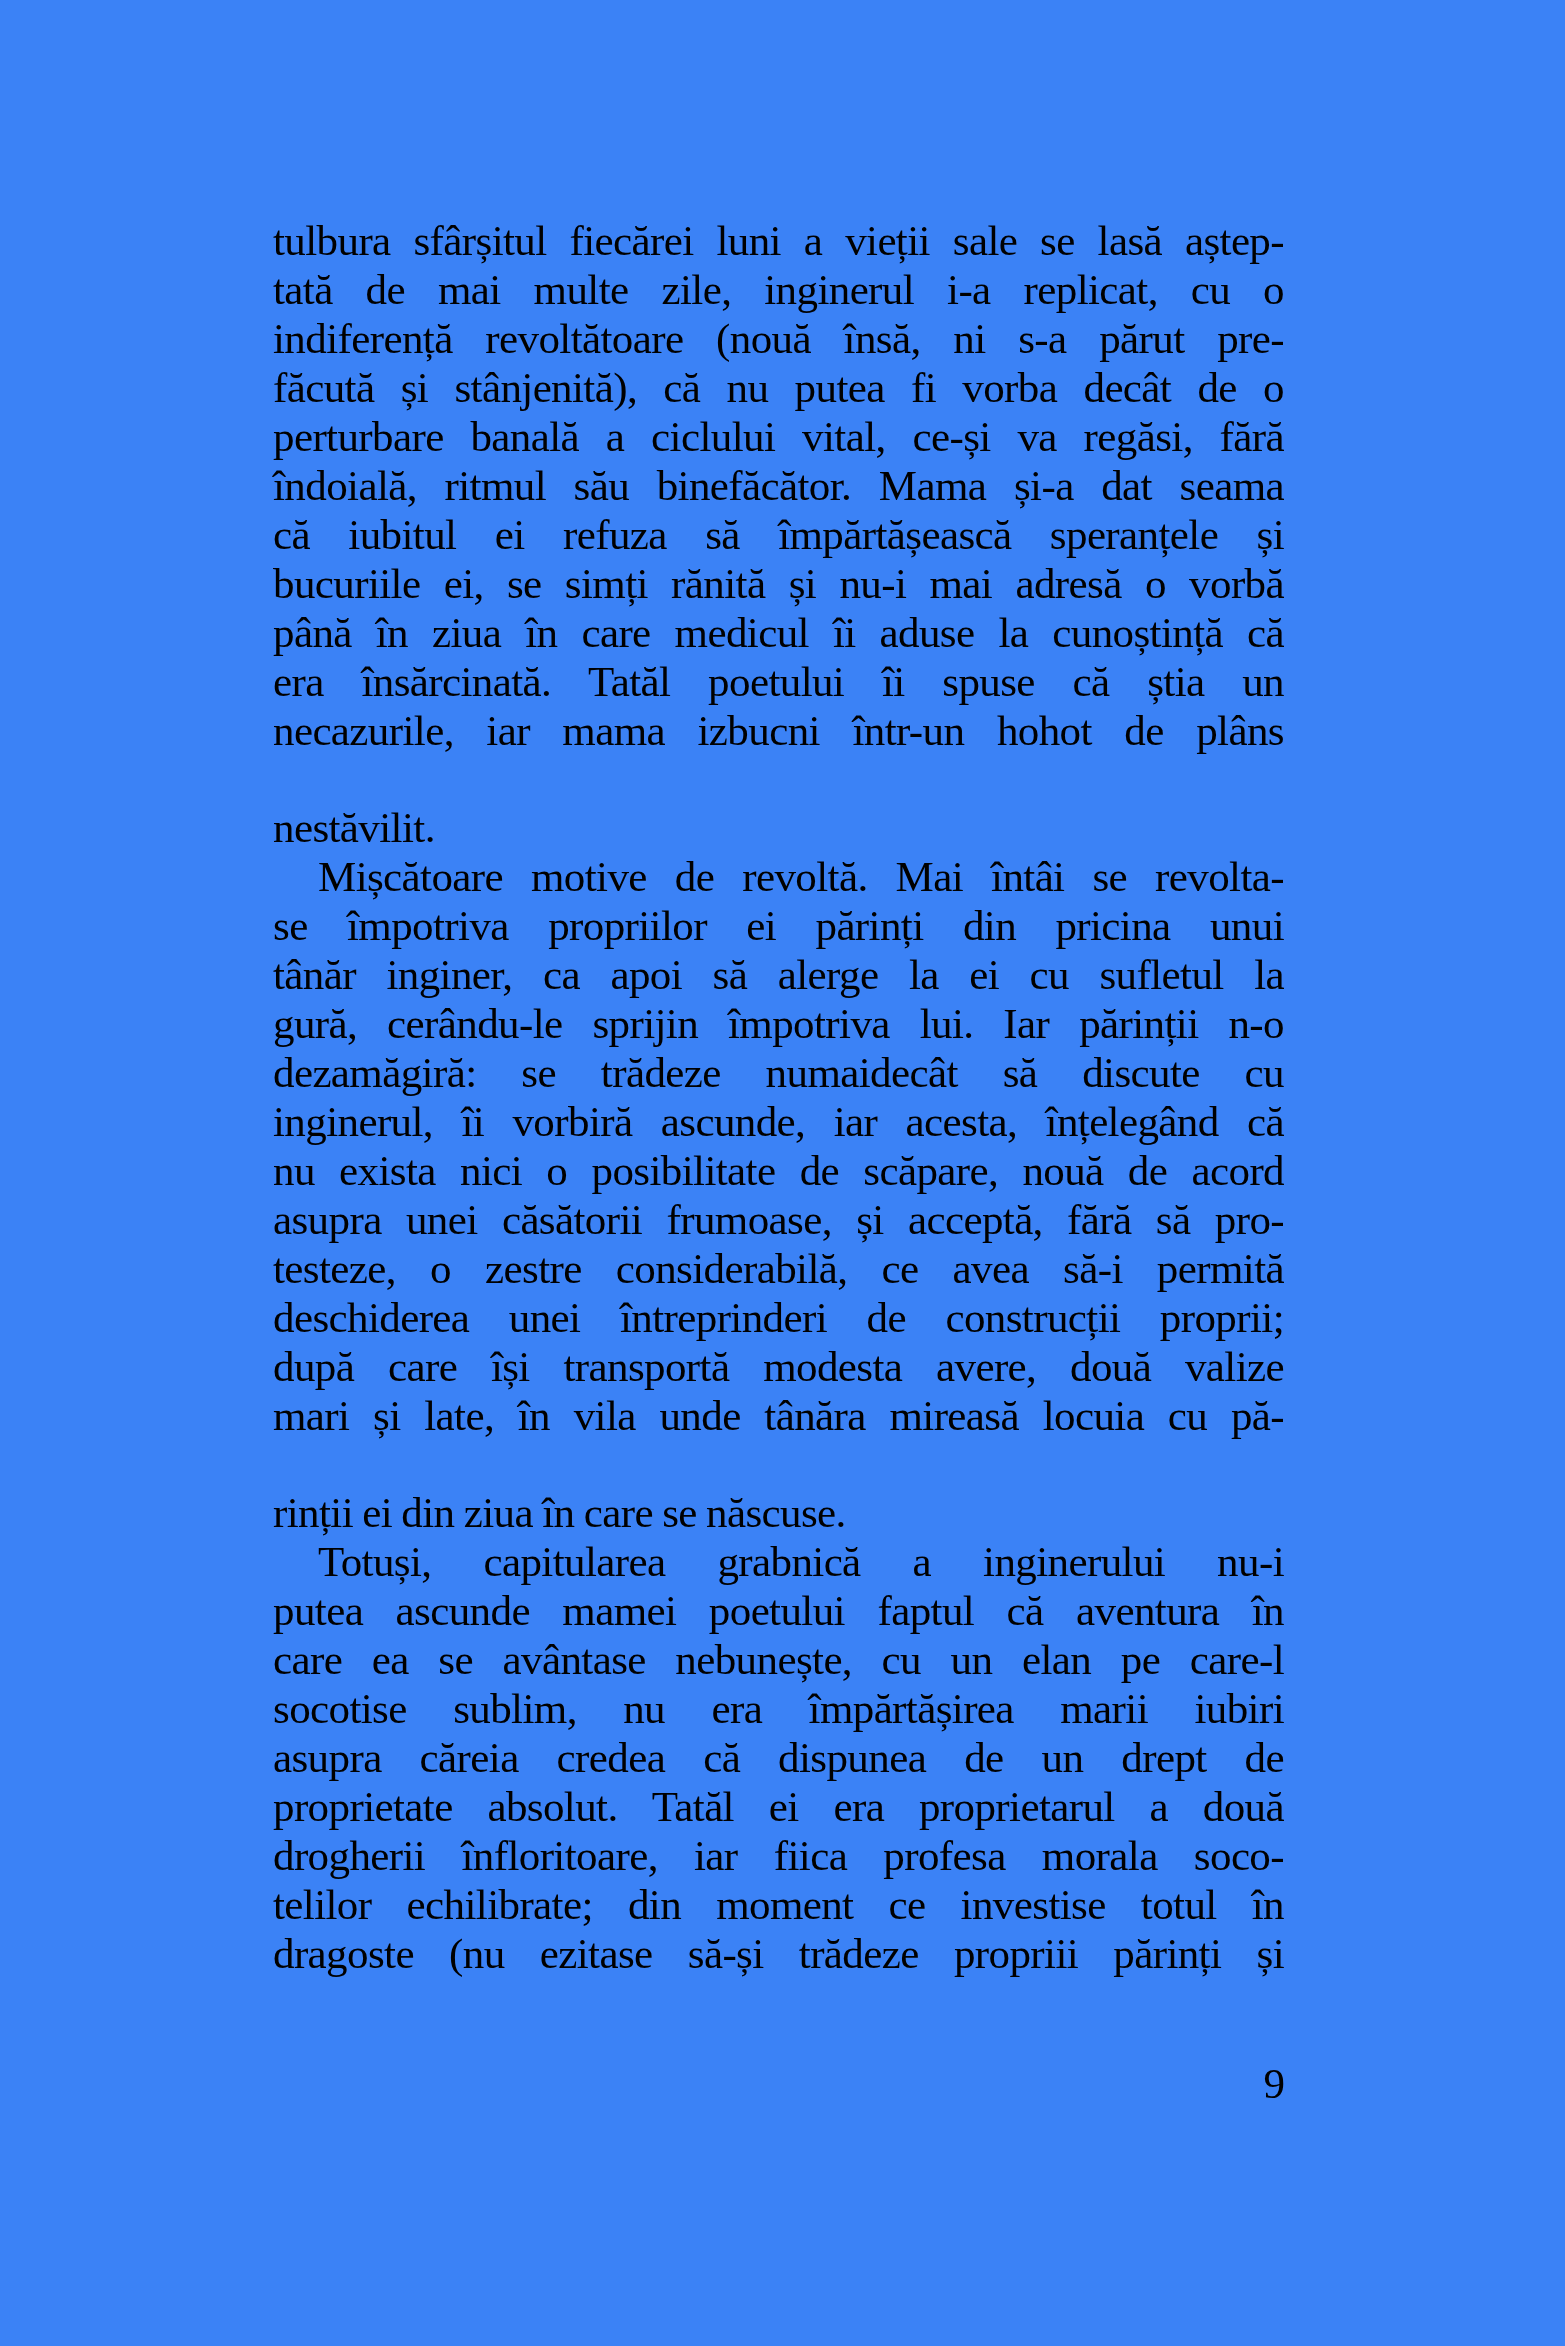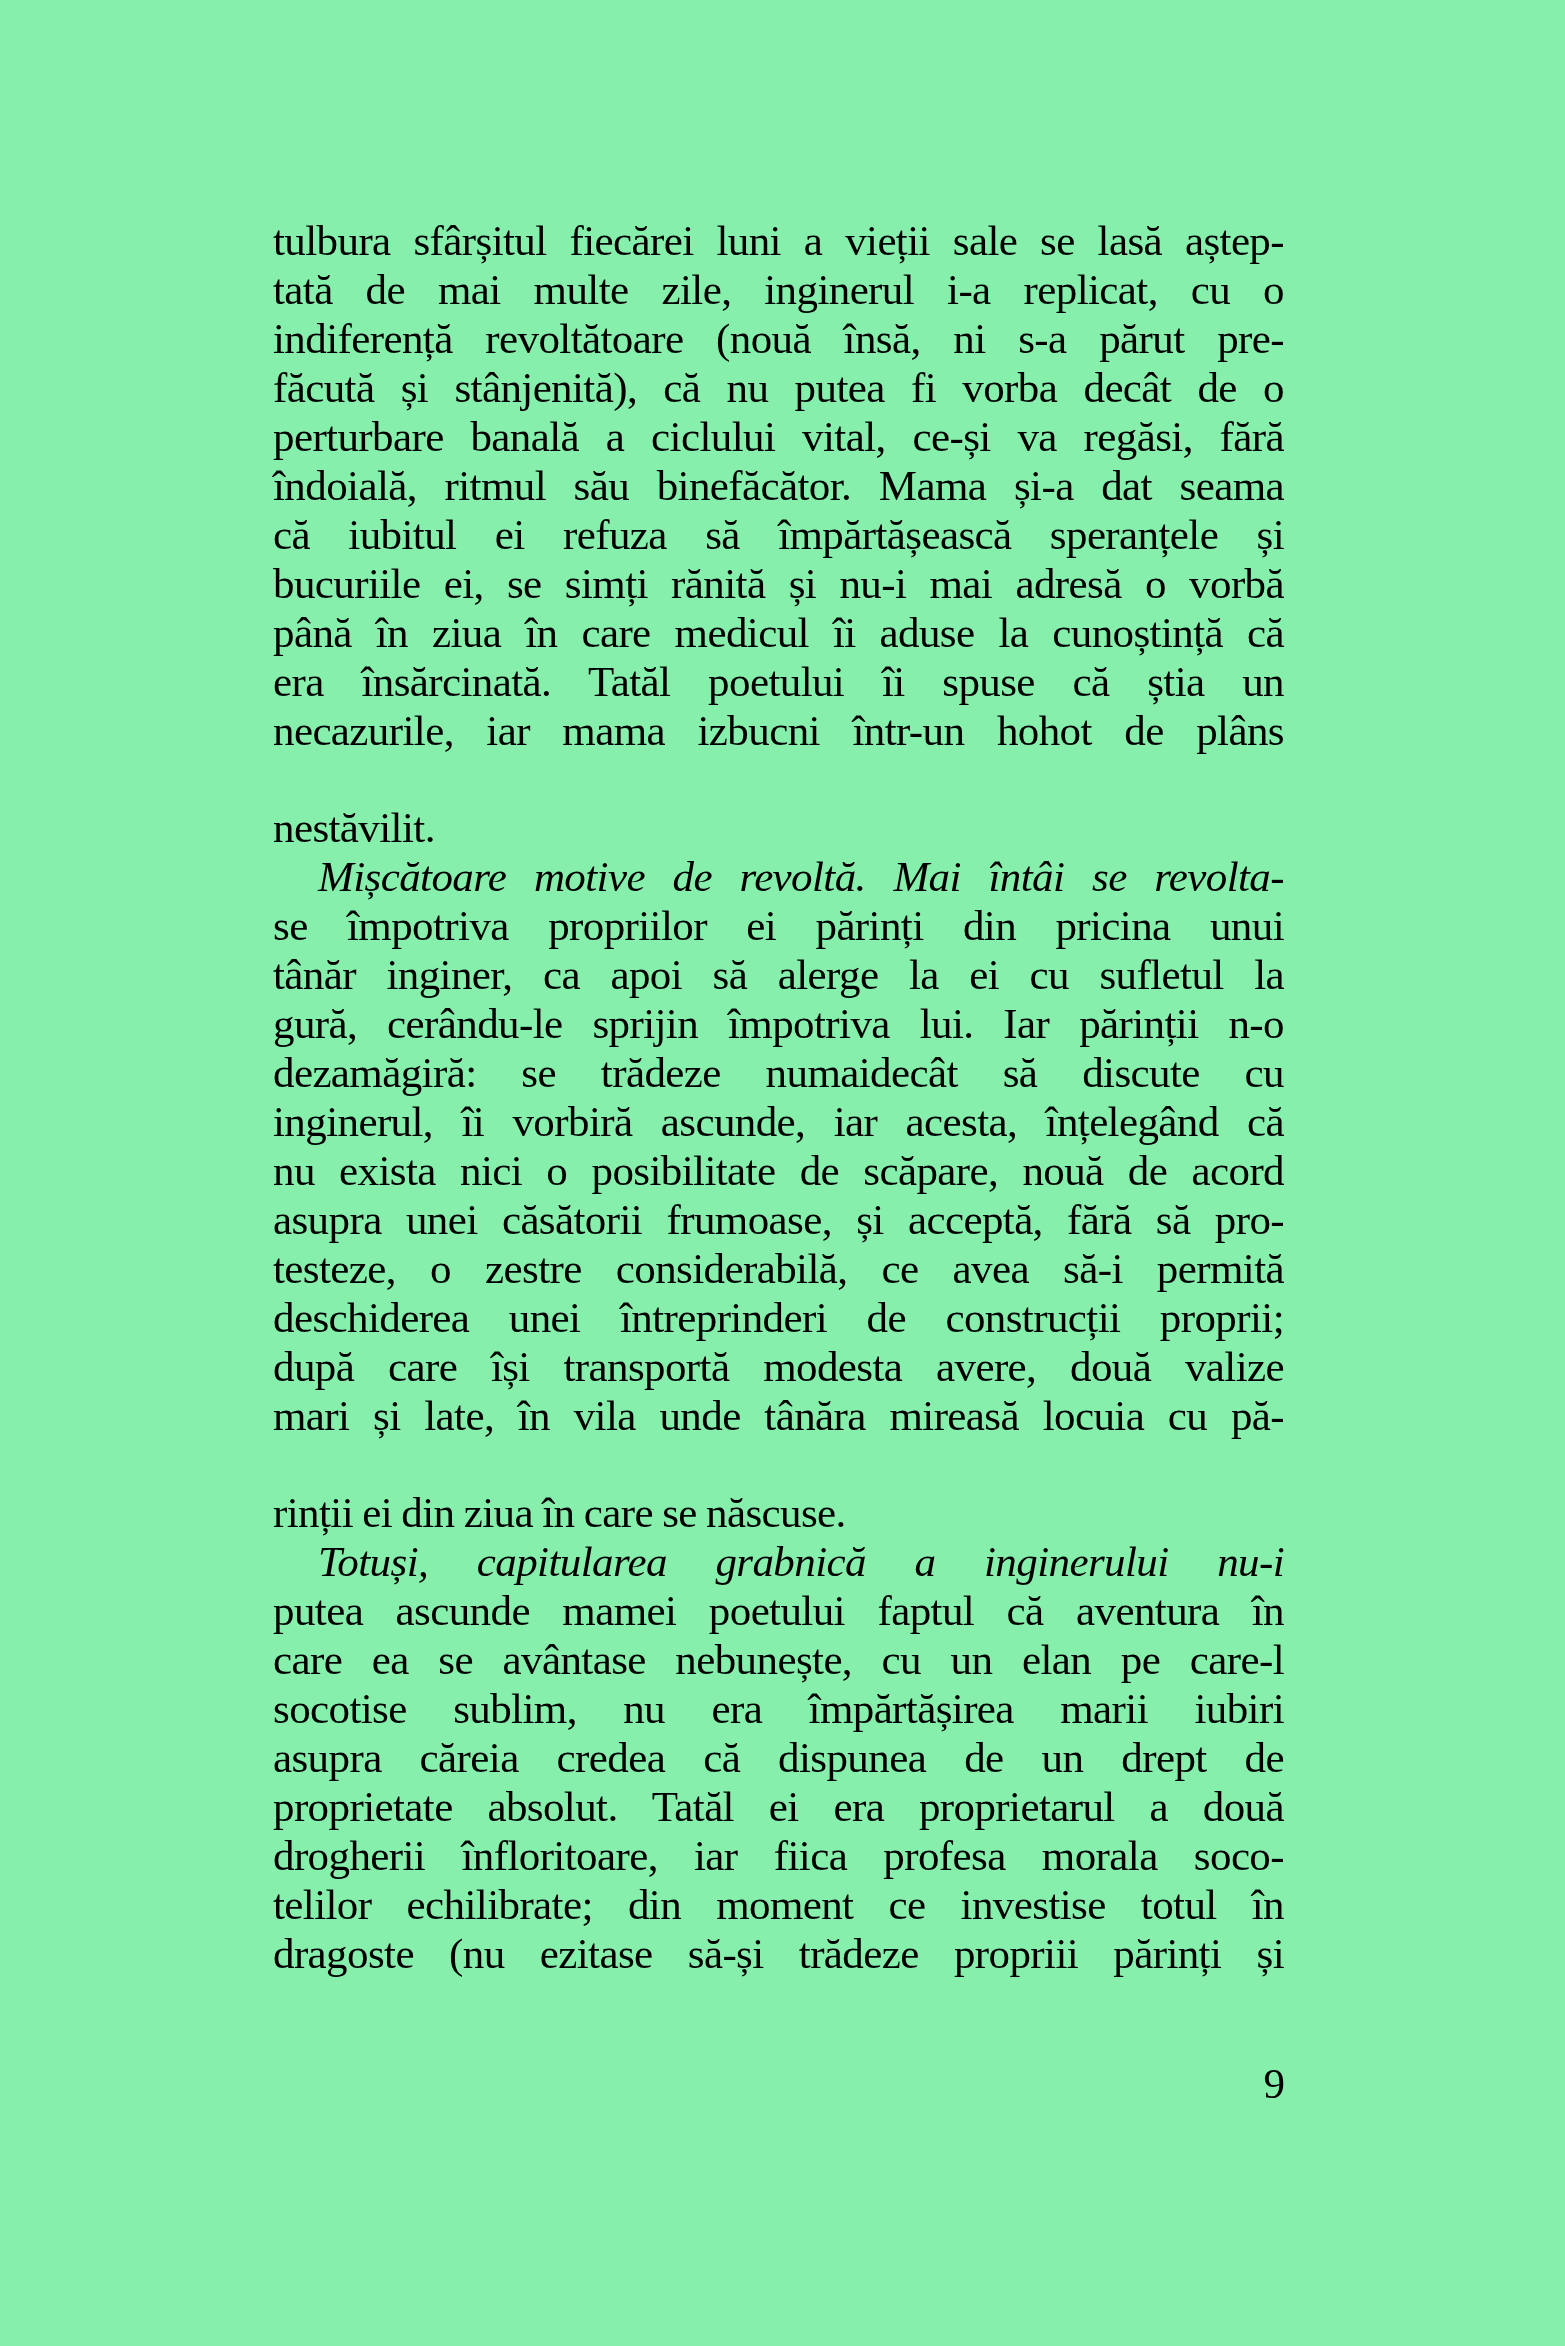--- a/index.html
+++ b/index.html
@@ -14,21 +14,21 @@
       overflow: hidden;
       color: #000000;
       font-family: "Liberation Serif", "DejaVu Serif", serif;
     }
     .page {
       position: absolute;
       left: 0;
       top: 0;
       width: 1565px;
       height: 2347px;
-      background: #86efac;
+      background: #3b82f6;
     }
     .text-block {
       position: absolute;
       left: 273px;
       top: 216px;
       width: 1011px;
     }
     .line {
       display: block;
       height: 49px;
@@ -39,21 +39,20 @@
       text-align-last: justify;
       letter-spacing: -0.6px;
       word-spacing: -0.9px;
     }
     .line.last {
       text-align-last: left;
       margin-top: 48px;
     }
     .line.indent {
       padding-left: 45px;
-      font-style: italic;
     }
     .page-number {
       position: absolute;
       left: 1230px;
       top: 2059px;
       width: 55px;
       text-align: right;
       font-size: 43px;
       line-height: 49px;
     }

